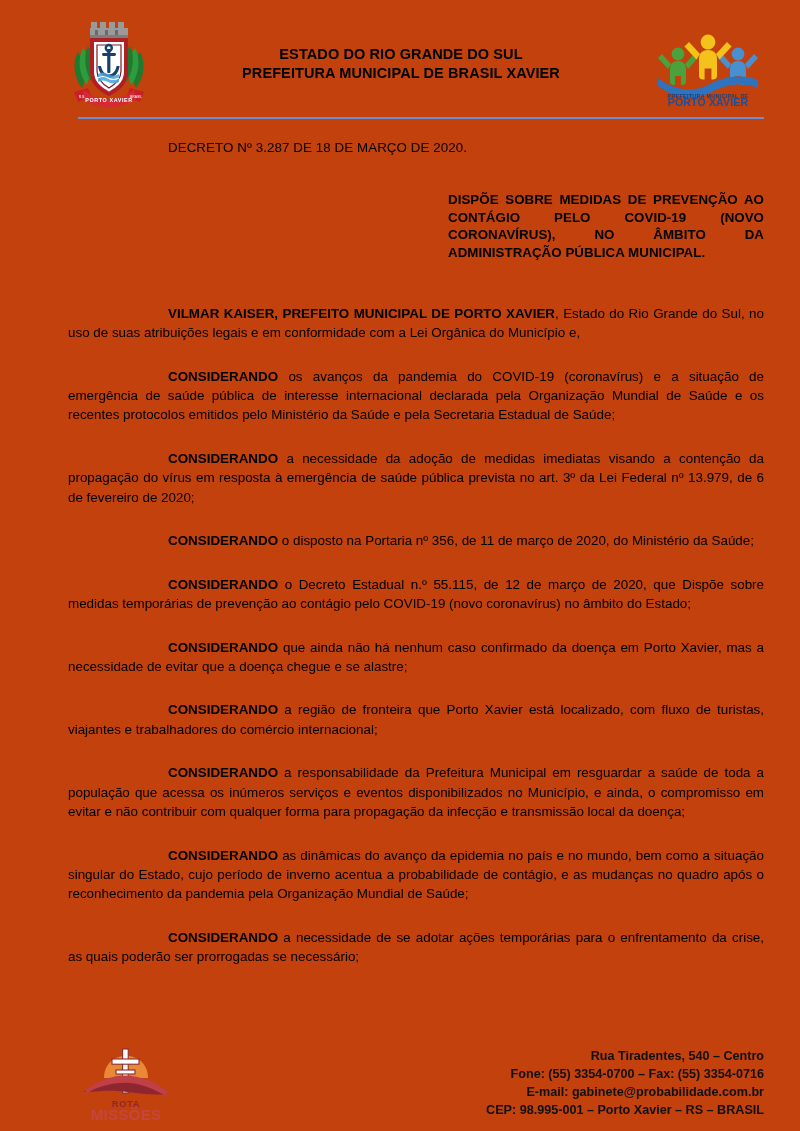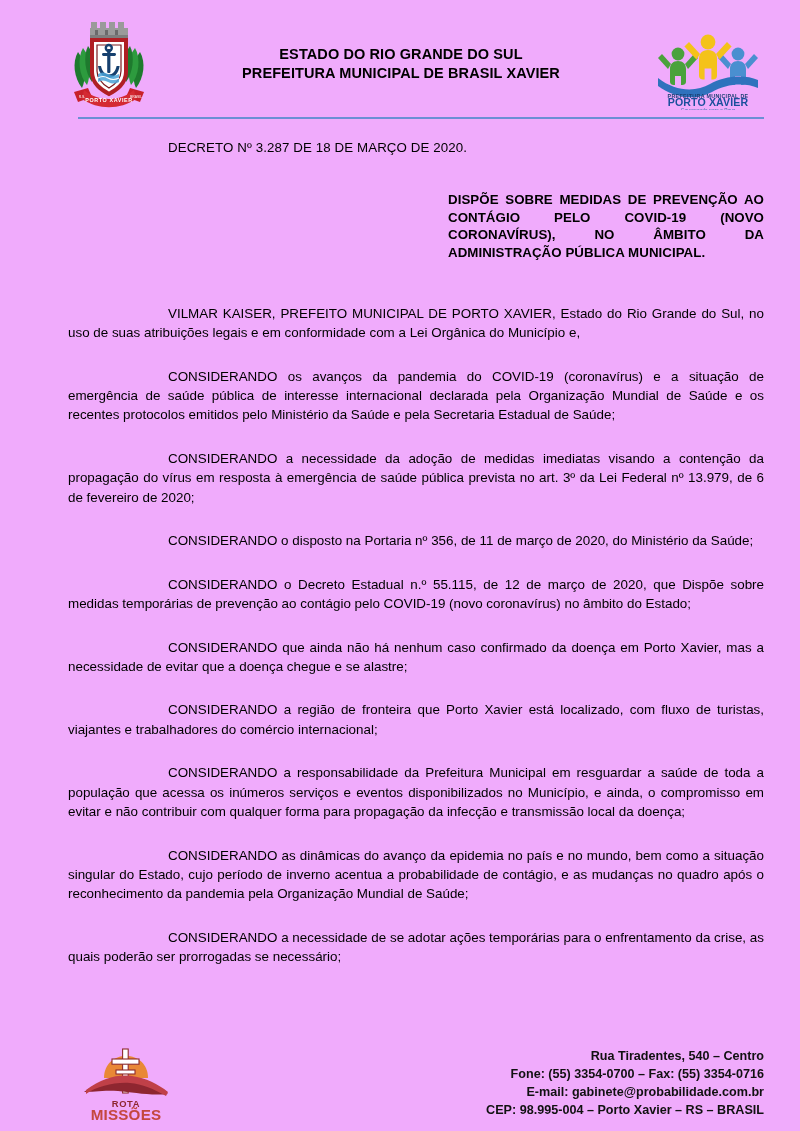--- a/index.html
+++ b/index.html
@@ -15,21 +15,21 @@
     font-family: "Liberation Sans", sans-serif;
     color: #000000;
     overflow: hidden;
   }
 
   .page {
     position: absolute;
     left: 0; top: 0;
     width: 800px;
     height: 1131px;
-    background: #f0abfc;
+    background: #c2410c;
   }
 
   
   .header {
     position: absolute;
     left: 68px;
     top: 18px;
     width: 696px;
     height: 92px;
     display: flex;
@@ -103,21 +103,21 @@
 
   .para {
     margin: 0;
     padding-top: 24px;
     font-size: 13.4px;
     line-height: 1.45;
     text-align: justify;
     text-indent: 100px;
   }
   .para.first { padding-top: 42px; }
-  .para b { font-weight: normal; }
+  .para b { font-weight: bold; }
 
   
   .footer {
     position: absolute;
     left: 68px;
     top: 1044px;
     width: 696px;
     height: 80px;
     display: flex;
     align-items: flex-start;
@@ -316,17 +316,17 @@
 
         <text x="48" y="63" font-family="'Liberation Sans', sans-serif" font-size="9.4" font-weight="bold" fill="#8e2630" text-anchor="middle" letter-spacing="0.6">ROTA</text>
         <text x="48" y="76" font-family="'Liberation Sans', sans-serif" font-size="15.2" font-weight="bold" fill="#c4473f" text-anchor="middle" letter-spacing="0.2">MISSÕES</text>
       </svg>
     </div>
 
     <div class="footer-addr">
       <div>Rua Tiradentes, 540 – Centro</div>
       <div>Fone: (55) 3354-0700 – Fax: (55) 3354-0716</div>
       <div>E-mail: gabinete@probabilidade.com.br</div>
-      <div>CEP: 98.995-004 – Porto Xavier – RS – BRASIL</div>
+      <div>CEP: 98.995-001 – Porto Xavier – RS – BRASIL</div>
     </div>
   </div>
 
 </div>
 
 </body></html>

